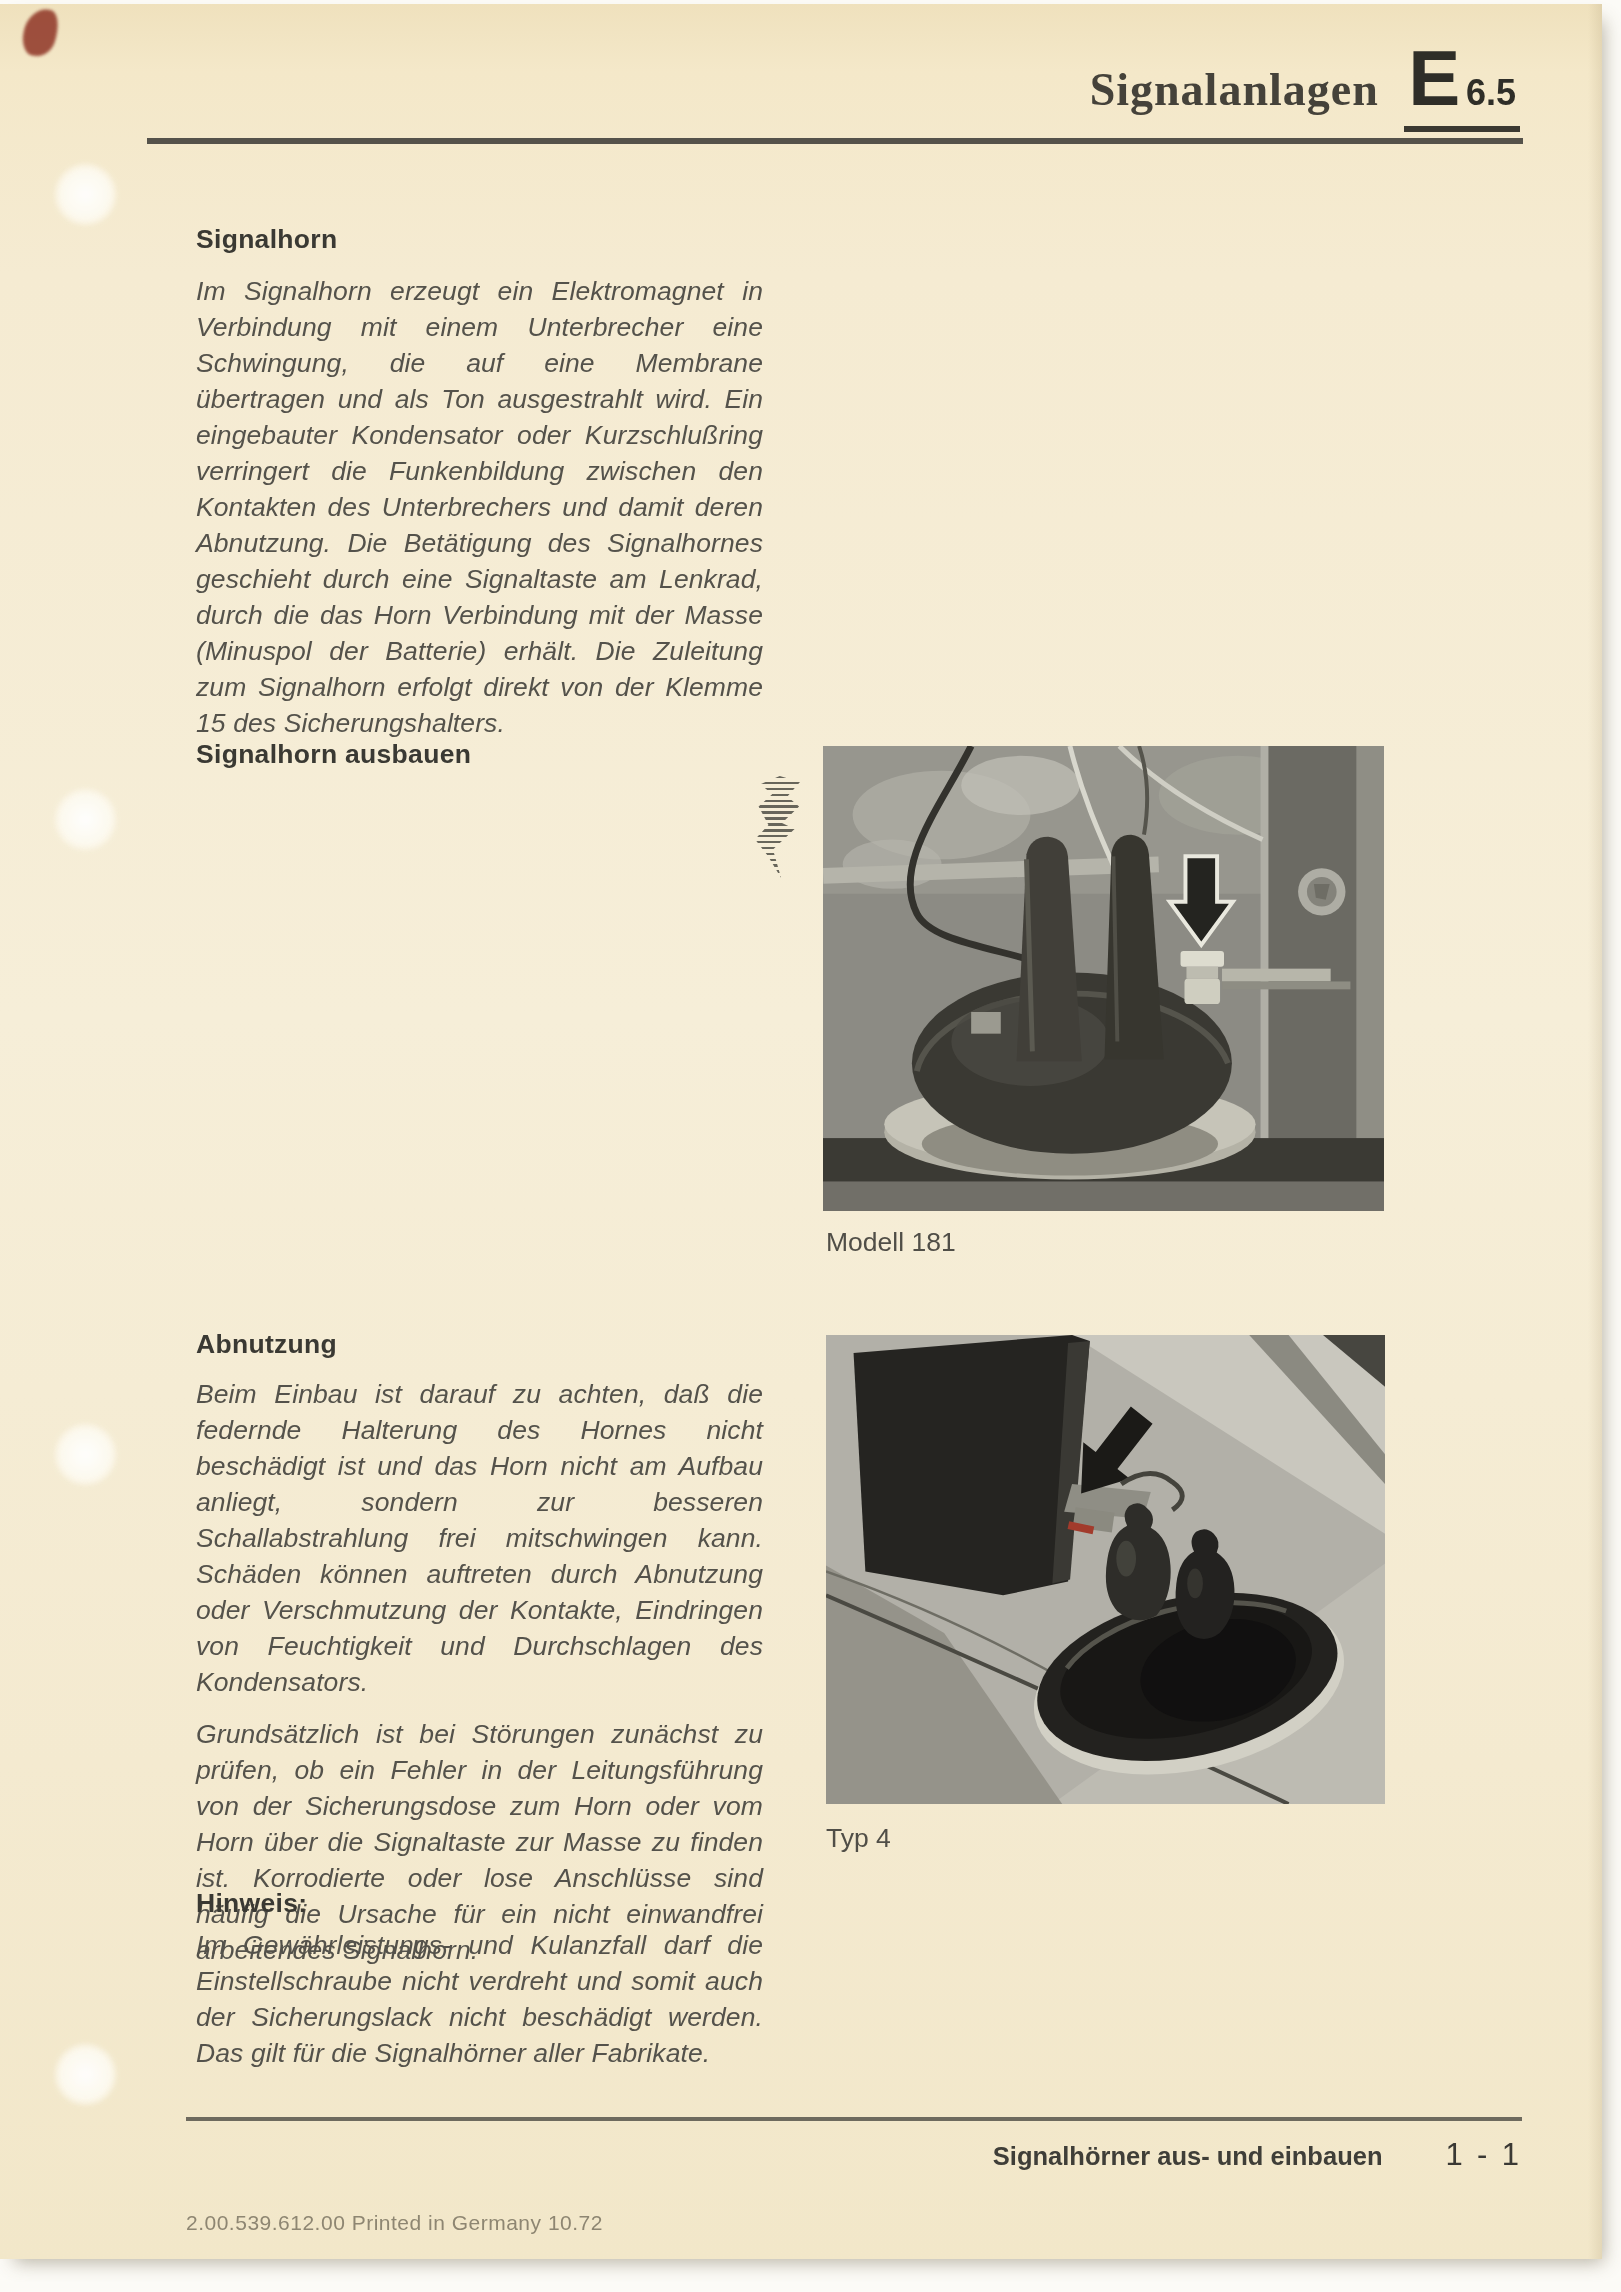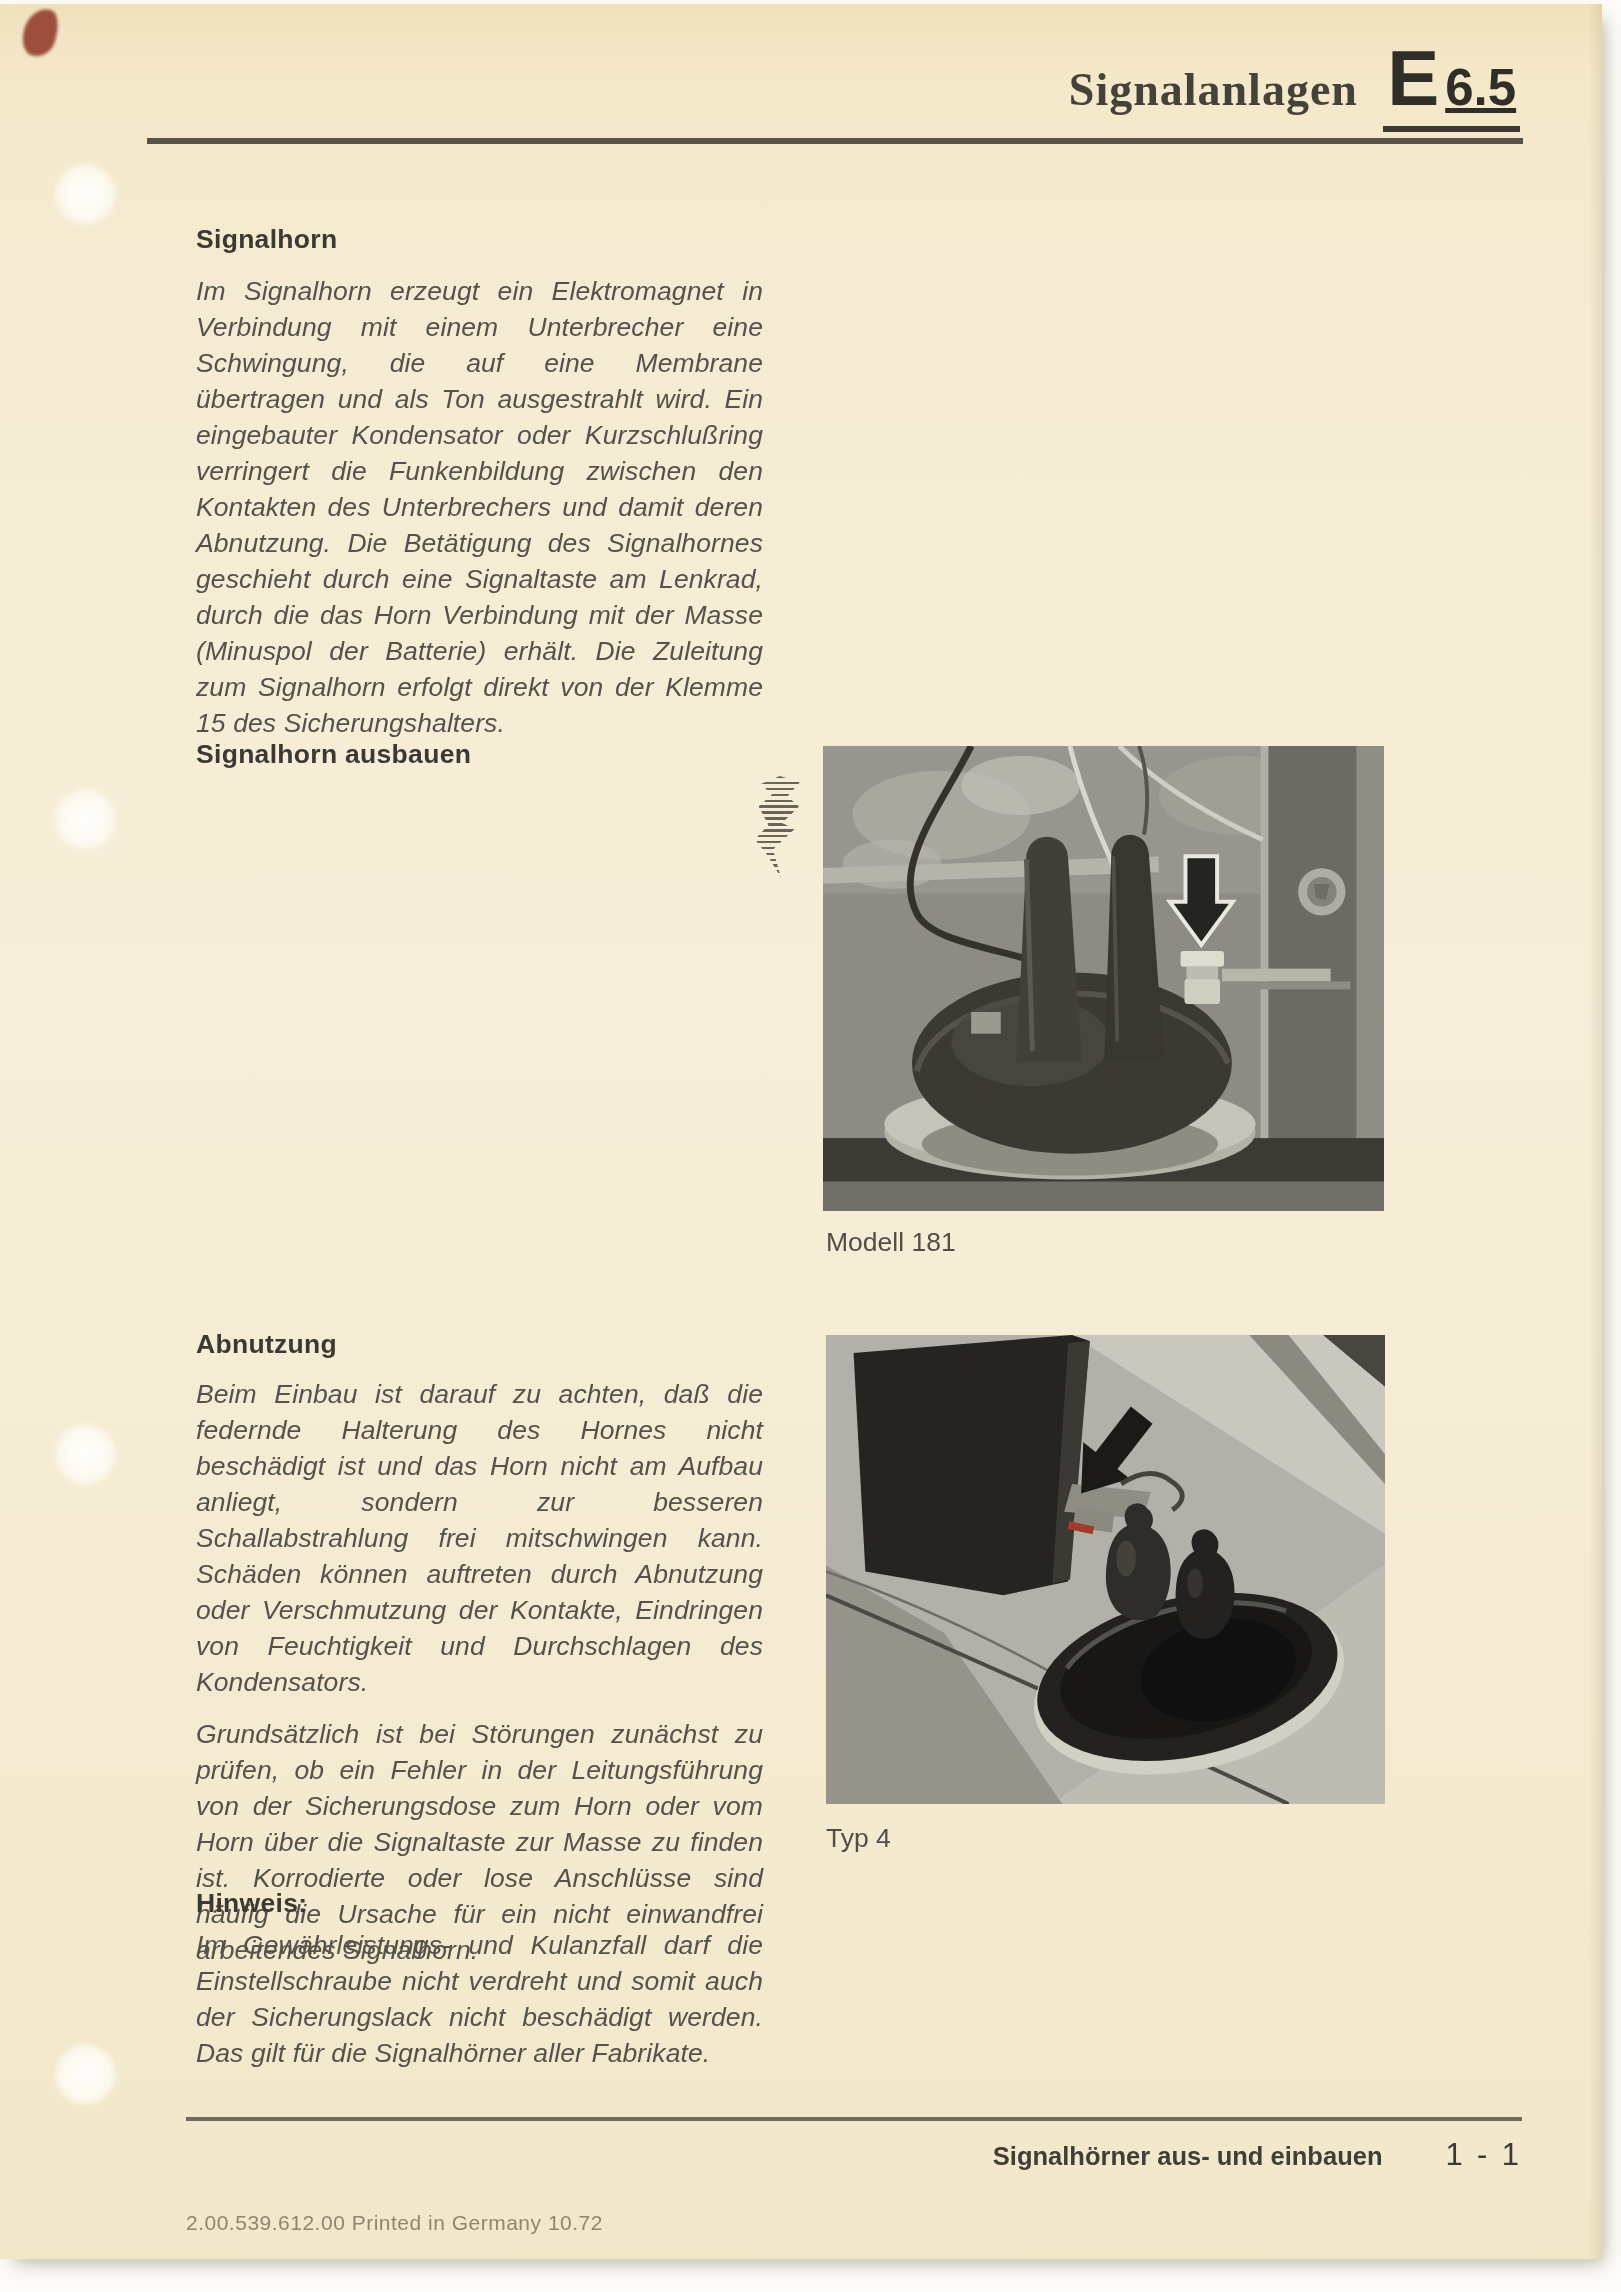--- a/index.html
+++ b/index.html
@@ -30,21 +30,21 @@
     filter:blur(2px);opacity:.95;
   }
   
   .masthead{position:absolute;top:29px;right:82px;display:flex;align-items:baseline;gap:25.5px;}
   .masthead .mtitle{
     font-family:"Liberation Serif", serif;font-weight:bold;font-size:46px;
     color:#45423a;letter-spacing:1px;
   }
   .code{display:flex;align-items:baseline;gap:4.9px;border-bottom:6.9px solid #3b3931;padding:0 3.9px 2px 3.9px;color:#2f2e28;}
   .code .letter{font-size:78px;font-weight:bold;letter-spacing:1px;}
-  .code .number{font-size:51px;font-weight:bold;text-decoration:underline;}
+  .code .number{font-size:36px;font-weight:bold;}
   .rule-top{position:absolute;left:147px;top:134px;width:1376px;height:5.9px;background:#55524a;}
   
   .h{position:absolute;left:196px;font-weight:bold;font-size:26.5px;color:#3a3933;letter-spacing:0.3px;}
   .textblock{position:absolute;left:196px;width:567px;}
   .textblock p{
     margin:0 0 15.7px 0;font-size:26.5px;line-height:36px;text-align:justify;
     color:#54524b;letter-spacing:0.1px;font-style:italic;
   }
   .textblock p:last-child{margin-bottom:0;}
   

